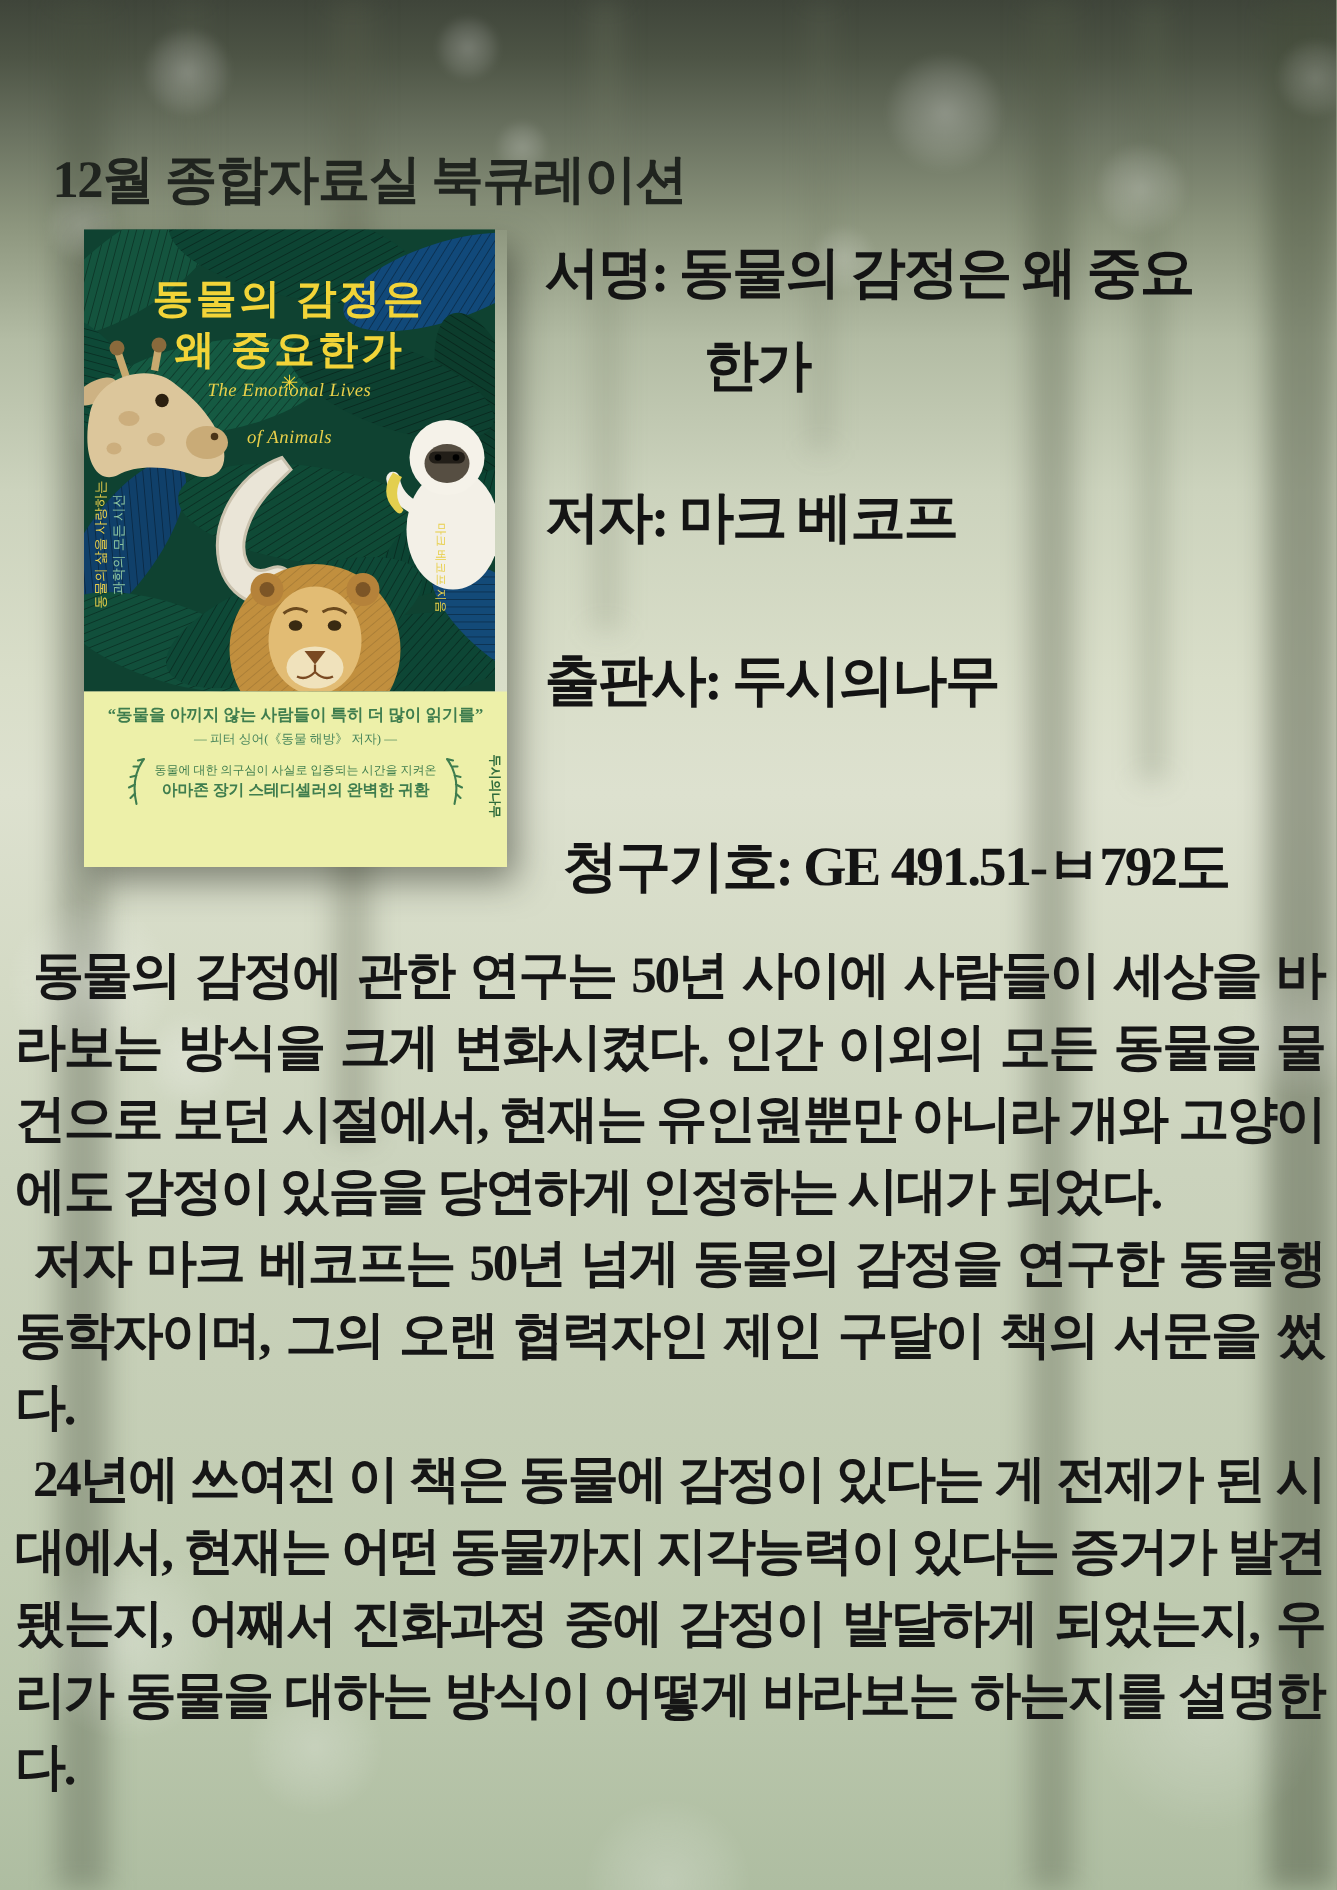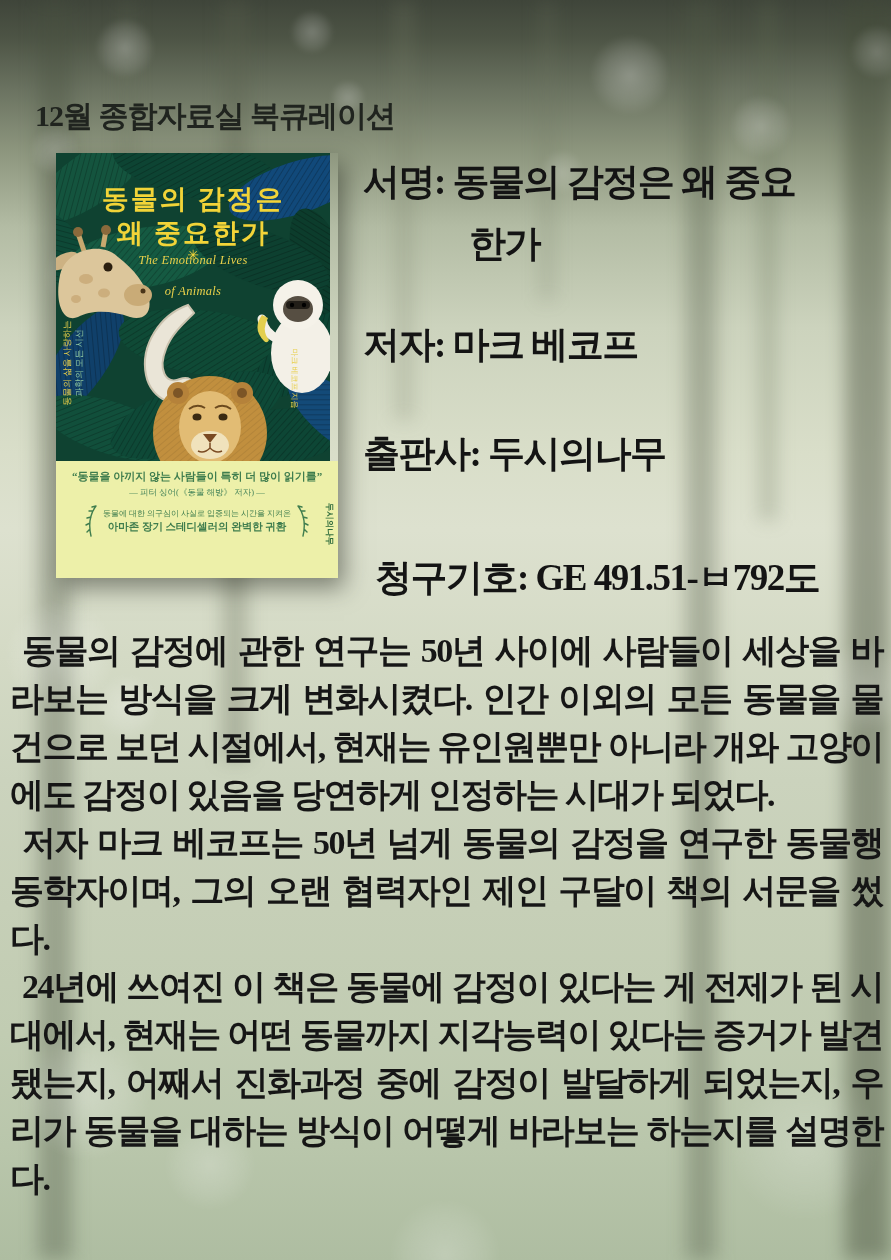--- a/index.html
+++ b/index.html
@@ -10,21 +10,21 @@
     background:linear-gradient(180deg,
       #3f453a 0%, #4d5445 3%, #6a7260 7%, #8d967e 12%, #b3bca4 18%,
       #ccd3bd 26%, #d9dec9 36%, #dde1cf 42%, #d4dac5 52%, #cbd3bd 62%,
       #c6cfb7 72%, #c1ccb2 82%, #b9c6ab 91%, #aebda1 100%);
   }
   .trunk { position:absolute; top:0; filter:blur(9px); pointer-events:none; }
   .bokeh { position:absolute; border-radius:50%; filter:blur(2px); pointer-events:none;
     background:radial-gradient(circle, rgba(255,255,255,.55) 0%, rgba(255,255,255,.25) 45%, rgba(255,255,255,0) 72%); }
 
   .page-title {
-    position:absolute; left:35px; top:96px; font-size:30px; font-weight:700;
+    position:absolute; left:35px; top:96px; font-size:35px; font-weight:700;
     color:#20241f; letter-spacing:-1px; white-space:nowrap;text-align:center;
   }
 
   
   .cover { position:absolute; left:56px; top:153px; width:282px; height:425px;
     box-shadow:6px 10px 22px rgba(35,40,30,.5); }
   .cover-art { position:relative; width:274px; height:308px; background:#0f4231; overflow:hidden; }
   .cover-art svg.jungle { position:absolute; left:0; top:0; }
   .cv-text { position:absolute; left:0; width:100%; text-align:center; color:#f2d438; }
   .cv-title { font-size:27px; font-weight:700; letter-spacing:2px; }

